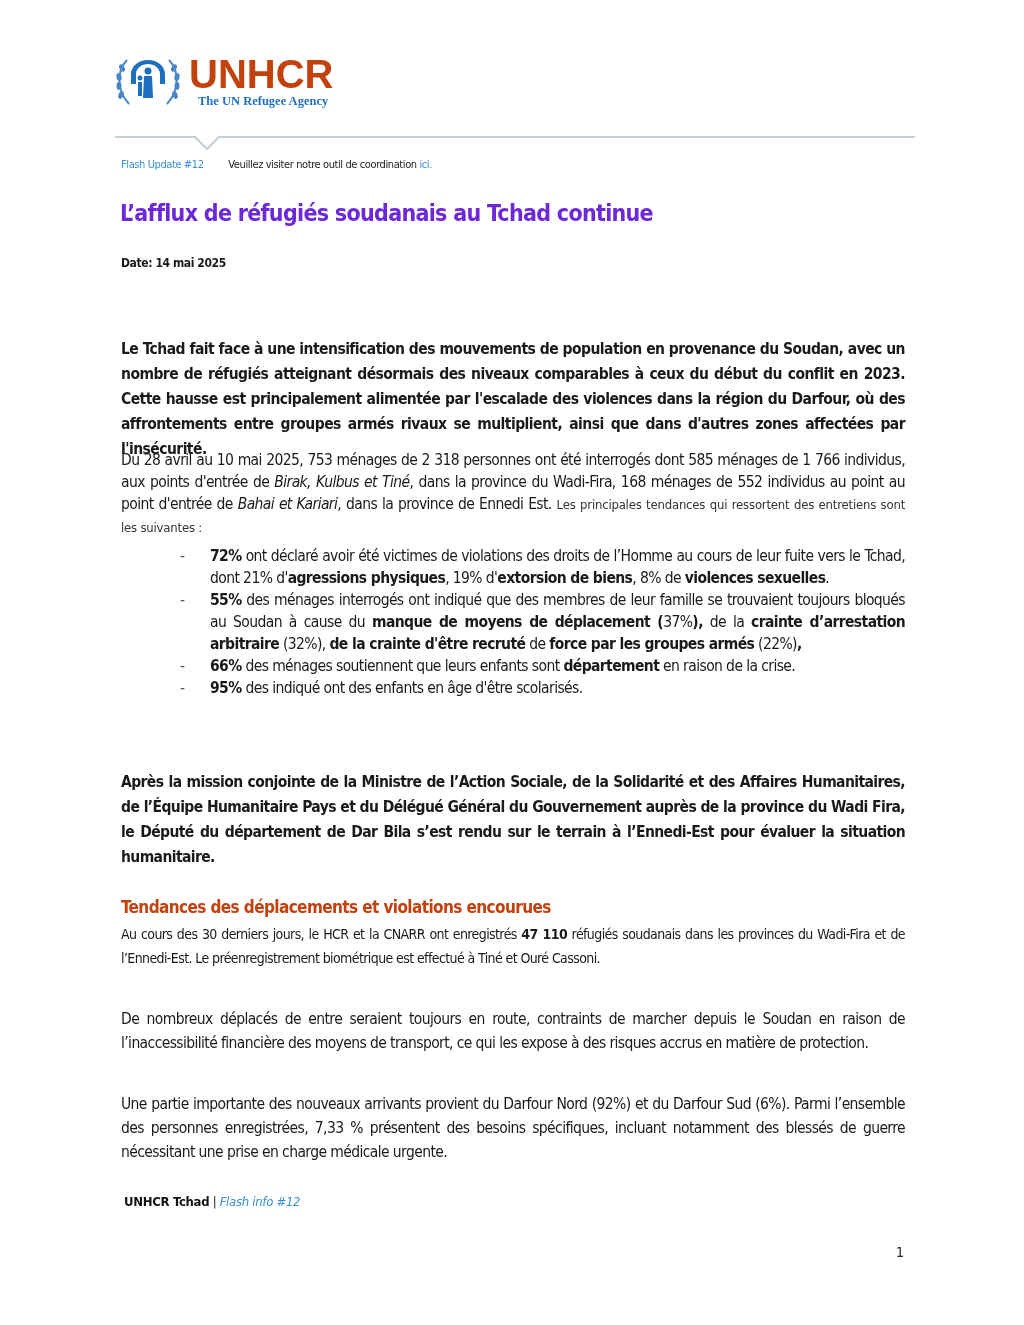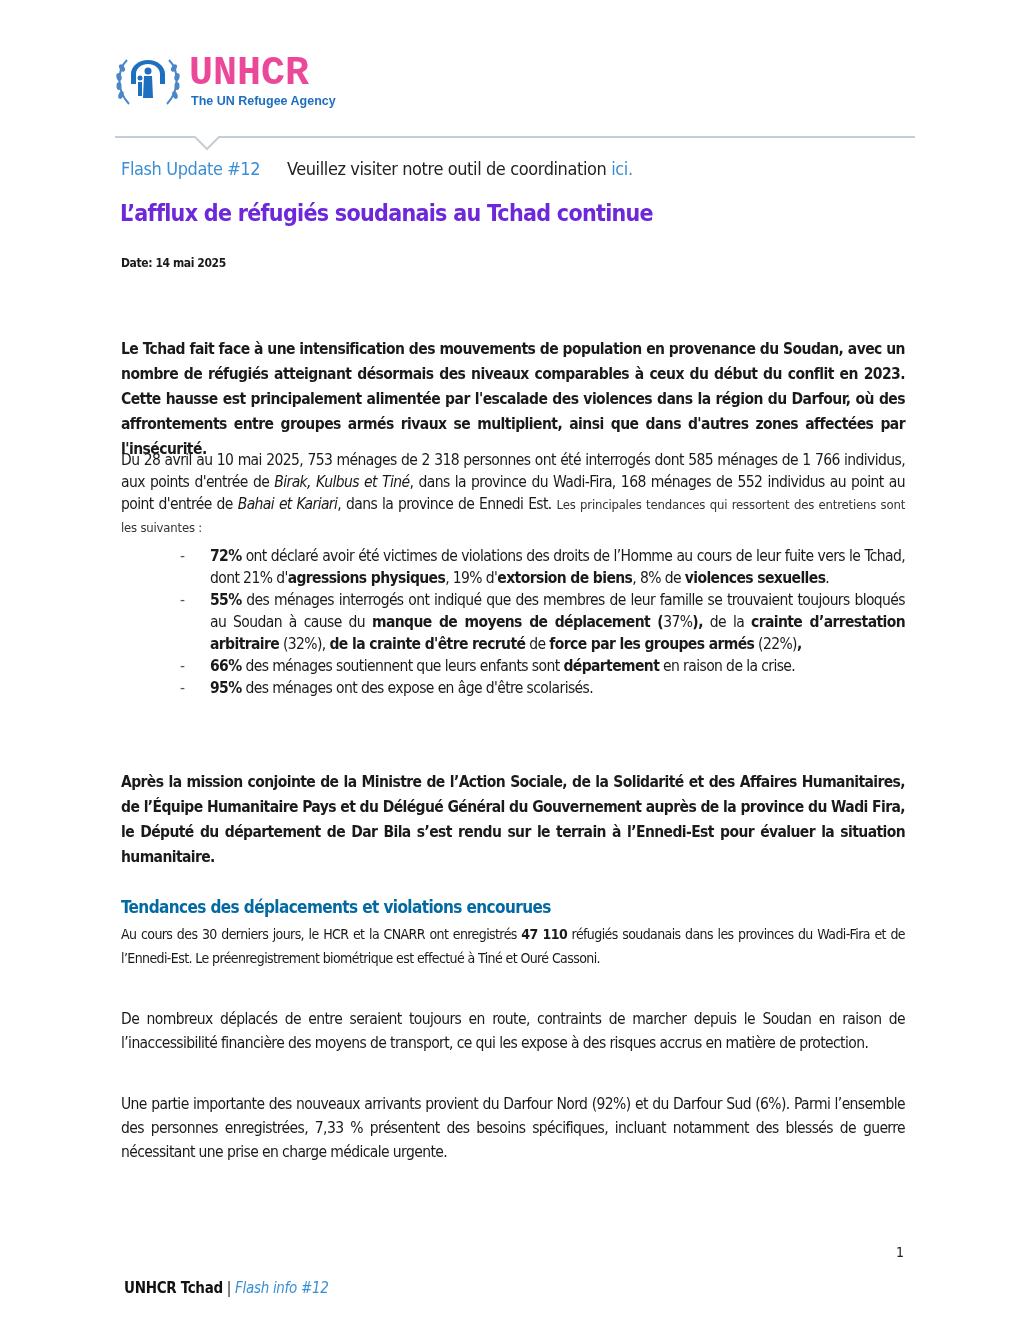--- a/index.html
+++ b/index.html
@@ -1,45 +1,45 @@
 <!DOCTYPE html>
 <html><head>
 <meta charset="utf-8">
 <style>
   html, body { margin:0; padding:0; background:#ffffff; }
   body { width:1024px; height:1325px; position:relative; overflow:hidden;
          font-family:"DejaVu Sans Condensed","DejaVu Sans","Liberation Sans",sans-serif; color:#1a1a1a; }
   .logo { position:absolute; left:113px; top:52px; width:250px; height:62px; }
   .logo-emblem { position:absolute; left:0; top:0; width:70px; height:60px; }
-  .logo-word { position:absolute; left:76px; top:2px; font-family:Liberation Mono, monospace; font-weight:bold;
-               font-size:40px; letter-spacing:0px; color:#ec4899; line-height:40px; }
-  .logo-tag { position:absolute; left:78px; top:42px; font-family:Liberation Sans, sans-serif; font-weight:bold;
+  .logo-word { position:absolute; left:76px; top:2px; font-family:Liberation Sans, sans-serif; font-weight:bold;
+               font-size:40px; letter-spacing:0px; color:#c2410c; line-height:40px; }
+  .logo-tag { position:absolute; left:85px; top:42px; font-family:Liberation Serif, serif; font-weight:bold;
               font-size:12.5px; color:#1f6fc0; white-space:nowrap; }
   .divider { position:absolute; left:115px; top:130px; width:800px; height:22px; }
-  .flash-row { position:absolute; left:121px; top:158px; font-size:18px; letter-spacing:-0.4px; white-space:nowrap; }
+  .flash-row { position:absolute; left:121px; top:158px; font-size:11px; letter-spacing:-0.4px; white-space:nowrap; }
   .flash-label { color:#3a8fd4; }
   .flash-text { color:#222; margin-left:22px; }
   .flash-link { color:#3a8fd4; }
   h1 { position:absolute; left:120px; top:200px; margin:0; font-size:23px; font-weight:bold; color:#6d28d9;
        letter-spacing:-0.7px; white-space:nowrap; }
   .date { position:absolute; left:121px; top:256px; font-size:12px; font-weight:bold; letter-spacing:-0.4px; }
   .p { position:absolute; left:121px; width:784px; margin:0; text-align:justify; }
   .lead { top:296px; font-size:15.5px; font-weight:bold; line-height:25px; letter-spacing:-0.55px;margin-top:41px; }
   .body1 { top:449px; font-size:15.5px; line-height:22px; letter-spacing:-0.6px; }
   .small-gray { font-size:13px; color:#333; letter-spacing:-0.2px; }
   ul.bullets { position:absolute; left:180px; top:545px; width:725px; margin:0; padding:0; list-style:none;
                font-size:15.5px; line-height:22px; letter-spacing:-0.6px; }
   ul.bullets li { position:relative; padding-left:30px; text-align:justify; }
   ul.bullets li .dash { position:absolute; left:0; top:0; color:#555; }
   .mission { top:770px; font-size:15.5px; font-weight:bold; line-height:25px; letter-spacing:-0.6px; }
-  h2 { position:absolute; left:121px; top:897px; margin:0; font-size:17px; font-weight:bold; color:#0369a1; letter-spacing:-0.6px; white-space:nowrap; }
+  h2 { position:absolute; left:121px; top:897px; margin:0; font-size:17px; font-weight:bold; color:#c2410c; letter-spacing:-0.6px; white-space:nowrap; }
   .sec1 { top:922px; font-size:14px; line-height:24px; letter-spacing:-0.6px; }
   .sec2 { top:1007px; font-size:15.5px; line-height:24px; letter-spacing:-0.6px; }
   .sec3 { top:1092px; font-size:15.5px; line-height:24px; letter-spacing:-0.6px; }
-  .footer-left { position:absolute; left:124px; top:1279px; font-size:15px; letter-spacing:-0.3px; white-space:nowrap;text-align:center; }
+  .footer-left { position:absolute; left:124px; top:1194px; font-size:13px; letter-spacing:-0.3px; white-space:nowrap;text-align:center; }
   .footer-left b { color:#111; }
   .footer-left i { color:#3a8fd4; }
   .page-num { position:absolute; left:896px; top:1244px; font-size:14px; color:#222; }
   b { font-weight:bold; }
 </style>
 </head>
 <body>
 
 <div class="logo">
   <svg class="logo-emblem" viewBox="0 0 70 60">
@@ -90,21 +90,21 @@
   <li>
     <span class="dash">-</span><b>72%</b><span> ont déclaré avoir été victimes de violations des droits de l’Homme au cours de leur fuite vers le Tchad, dont 21% d'</span><b>agressions physiques</b><span>, 19% d'</span><b>extorsion de biens</b><span>, 8% de </span><b>violences sexuelles</b><span>.</span>
   </li>
   <li>
     <span class="dash">-</span><b>55%</b><span> des ménages interrogés ont indiqué que des membres de leur famille se trouvaient toujours bloqués au Soudan à cause du </span><b>manque de moyens de déplacement (</b><span>37%</span><b>),</b><span> de la </span><b>crainte d’arrestation arbitraire</b><span> (32%), </span><b>de la crainte d'être recruté</b><span> de </span><b>force par les groupes armés</b><span> (22%)</span><b>,</b>
   </li>
   <li>
     <span class="dash">-</span><b>66%</b><span> des ménages soutiennent que leurs enfants sont </span><b>département</b><span> en raison de la crise.</span>
   </li>
   <li>
-    <span class="dash">-</span><b>95%</b><span> des ménages ont des expose en âge d'être scolarisés.</span>
+    <span class="dash">-</span><b>95%</b><span> des indiqué ont des enfants en âge d'être scolarisés.</span>
   </li>
 </ul>
 
 <p class="p mission">Après la mission conjointe de la Ministre de l’Action Sociale, de la Solidarité et des Affaires Humanitaires, de l’Équipe Humanitaire Pays et du Délégué Général du Gouvernement auprès de la province du Wadi Fira, le Député du département de Dar Bila s’est rendu sur le terrain à l’Ennedi-Est pour évaluer la situation humanitaire.</p>
 
 <h2>Tendances des déplacements et violations encourues</h2>
 
 <p class="p sec1"><span>Au cours des 30 derniers jours, le HCR et la CNARR ont enregistrés </span><b>47 110</b><span> réfugiés soudanais dans les provinces du Wadi-Fira et de l’Ennedi-Est. Le préenregistrement biométrique est effectué à Tiné et Ouré Cassoni.</span></p>
 
 <p class="p sec2">De nombreux déplacés de entre seraient toujours en route, contraints de marcher depuis le Soudan en raison de l’inaccessibilité financière des moyens de transport, ce qui les expose à des risques accrus en matière de protection.</p>

